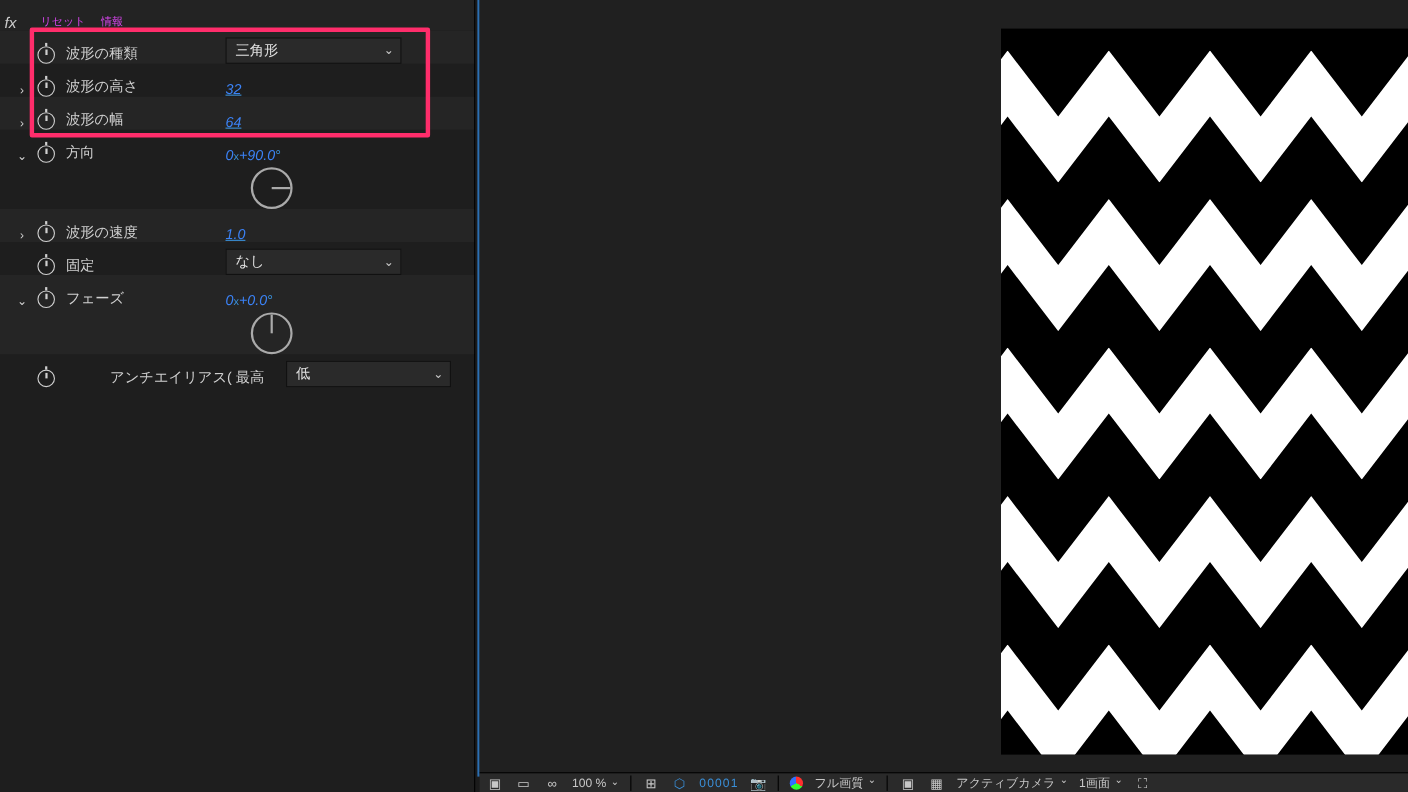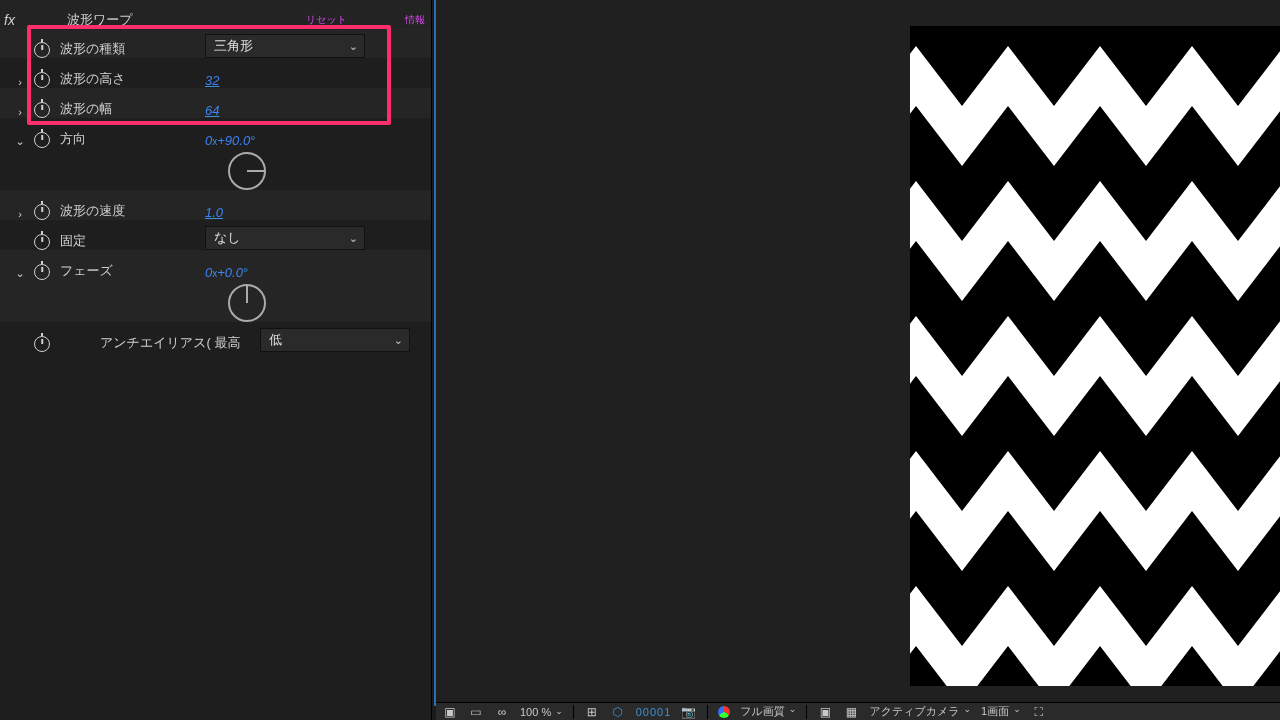--- a/index.html
+++ b/index.html
@@ -16,21 +16,20 @@
     position: absolute; left: 0; top: 0;
     width: 432px; height: 720px;
     background: #1e1e1e;
     border-right: 1px solid #000;
   }
   .effect-header {
     display: flex; align-items: center;
     height: 28px; padding: 12px 6px 0 2px;
     background: #232323;
     font-size: 13px;
-    gap: 44px;
   }
   .effect-header .fx {
     font-style: italic; font-size: 14px; color: #ccc;
     margin-right: 8px; margin-left:2px;
   }
   .effect-header .title { flex: 1; color: #d0d0d0; text-decoration: underline;}
   .effect-header .link { color: #d946ef; font-size: 10px; margin-left:14px; cursor:pointer;}
   .prop-row {
     display: flex; align-items: flex-end;
     height: 30px;
@@ -154,21 +153,20 @@
     background: conic-gradient(#ff3030 0 120deg,#30ff30 120deg 240deg,#3070ff 240deg 360deg);
   }
 </style>
 </head>
 <body>
 
 <div class="left-panel">
 
   <div class="effect-header">
     <span class="fx">fx</span>
-    <span class="title">波形ワープ</span>
     <span class="link">リセット</span>
     <span class="link">情報</span>
   </div>
 
   <div class="prop-row alt" style="padding-left:26px;">
     <span class="stopwatch"></span>
     <span class="prop-label">波形の種類</span>
     <div class="value-area">
       <div class="dropdown">
         <span class="value-text">三角形</span>

